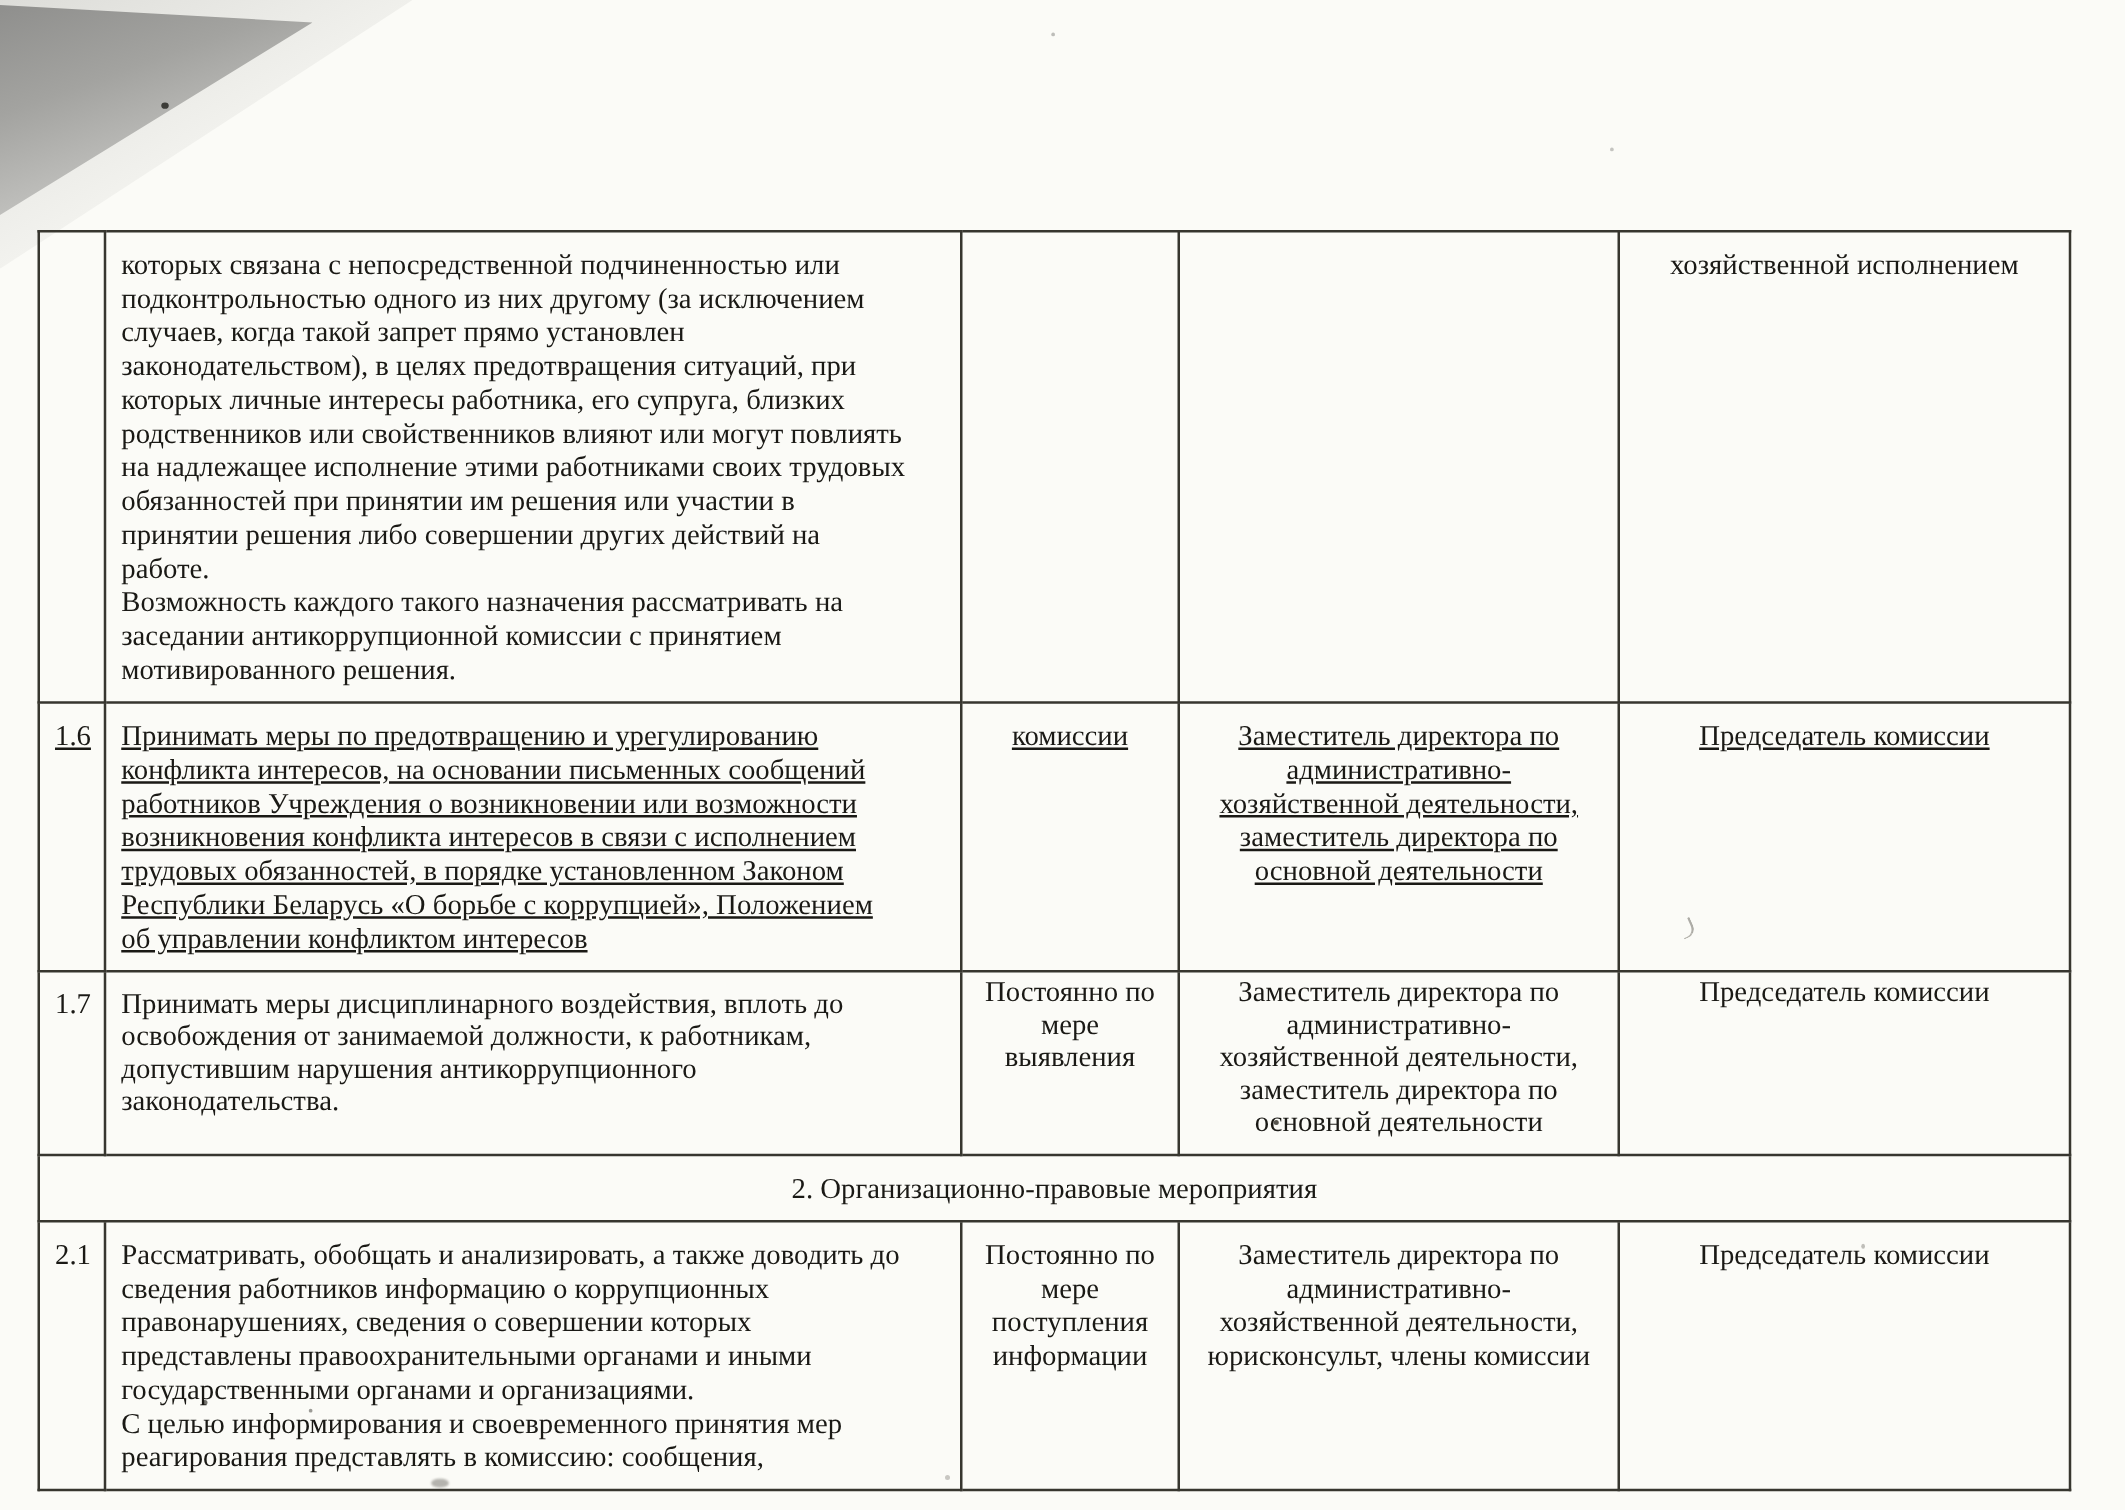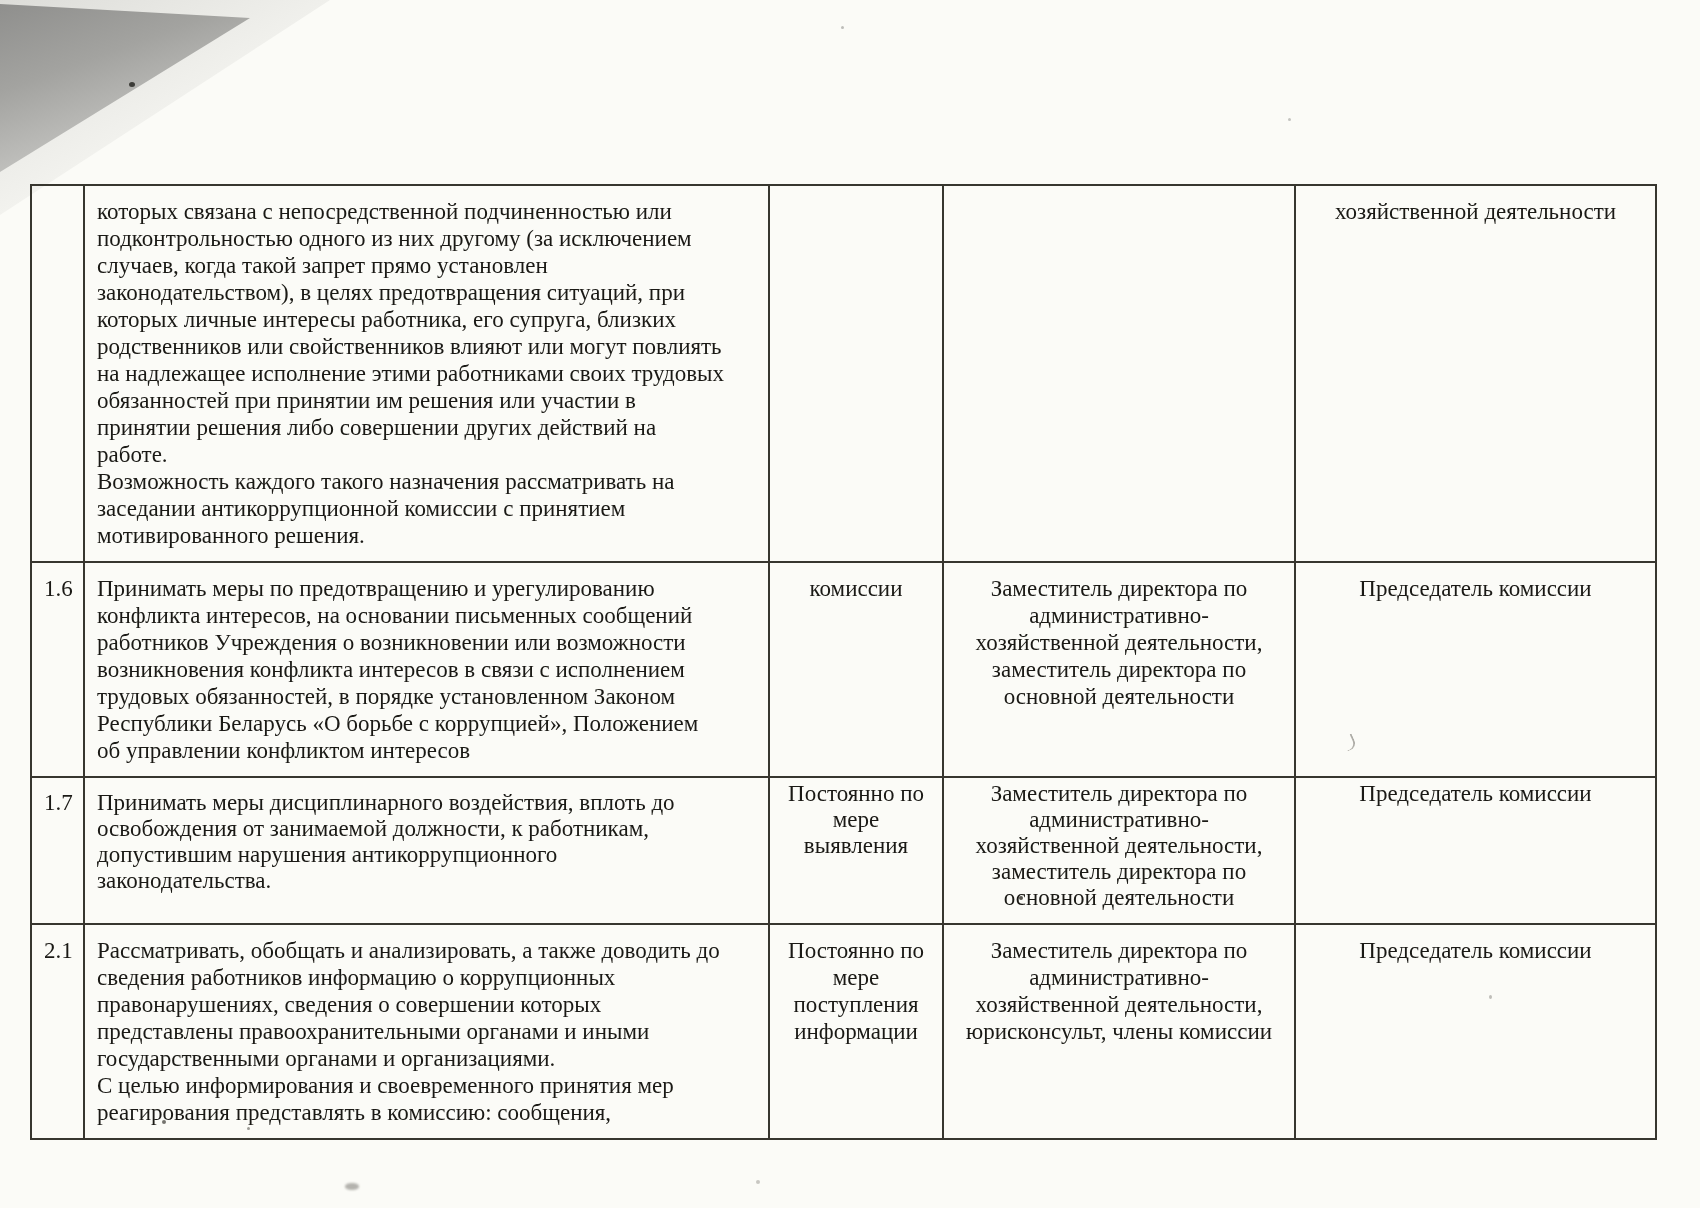--- a/index.html
+++ b/index.html
@@ -16,21 +16,21 @@
   }
   table.doc td{
     border:2px solid #37362f;
     vertical-align:top;overflow:hidden;padding:12px;
     font-size:23px;line-height:27px;
   }
   td.c-num{padding:6px 2px 0 7px;}
   td.c-task{padding:4px 6px 0 9px;white-space:pre-line;text-align:left;}
   td.c-mid{padding:5px 2px 0 2px;white-space:pre-line;text-align:center;}
   tr.r-a  {height:363px;}
-  tr.r-16 {height:147px;}
+  tr.r-16 {height:147px;text-decoration:underline;}
   tr.r-17 {height:133px;}
   tr.r-sec{height:34px;}
   tr.r-21 {height:199px;}
   tr.r-17 td{line-height:26px;}
   tr.r-17 td.c-mid{padding-top:3px;}
   td.c-section{text-align:center;padding:2px 0 0 0;font-size:23px;}
   
   .corner-wedge{
     position:absolute;left:0;top:0;width:250px;height:172px;
     clip-path:polygon(0 4px,100% 18px,0 100%);
@@ -83,21 +83,21 @@
 родственников или свойственников влияют или могут повлиять
 на надлежащее исполнение этими работниками своих трудовых
 обязанностей при принятии им решения или участии в
 принятии решения либо совершении других действий на
 работе.
 Возможность каждого такого назначения рассматривать на
 заседании антикоррупционной комиссии с принятием
 мотивированного решения.</td>
       <td class="c-mid"></td>
       <td class="c-mid"></td>
-      <td class="c-mid">хозяйственной деятельности</td>
+      <td class="c-mid">хозяйственной исполнением</td>
     </tr>
     <tr class="r-16">
       <td class="c-num">1.6</td>
       <td class="c-task">Принимать меры по предотвращению и урегулированию
 конфликта интересов, на основании письменных сообщений
 работников Учреждения о возникновении или возможности
 возникновения конфликта интересов в связи с исполнением
 трудовых обязанностей, в порядке установленном Законом
 Республики Беларусь «О борьбе с коррупцией», Положением
 об управлении  конфликтом  интересов</td>
@@ -118,20 +118,23 @@
       <td class="c-mid">Постоянно по
 мере
 выявления</td>
       <td class="c-mid">Заместитель директора по
 административно-
 хозяйственной деятельности,
 заместитель директора по
 основной деятельности</td>
       <td class="c-mid">Председатель комиссии</td>
     </tr>
+    <tr class="r-sec">
+      <td class="c-section" colspan="5">2. Организационно-правовые мероприятия</td>
+    </tr>
     <tr class="r-21">
       <td class="c-num">2.1</td>
       <td class="c-task">Рассматривать, обобщать и анализировать, а также доводить до
 сведения работников информацию  о коррупционных
 правонарушениях, сведения о совершении которых
 представлены правоохранительными органами и иными
 государственными органами и организациями.
 С целью информирования и своевременного принятия мер
 реагирования представлять в комиссию: сообщения,</td>
       <td class="c-mid">Постоянно по

